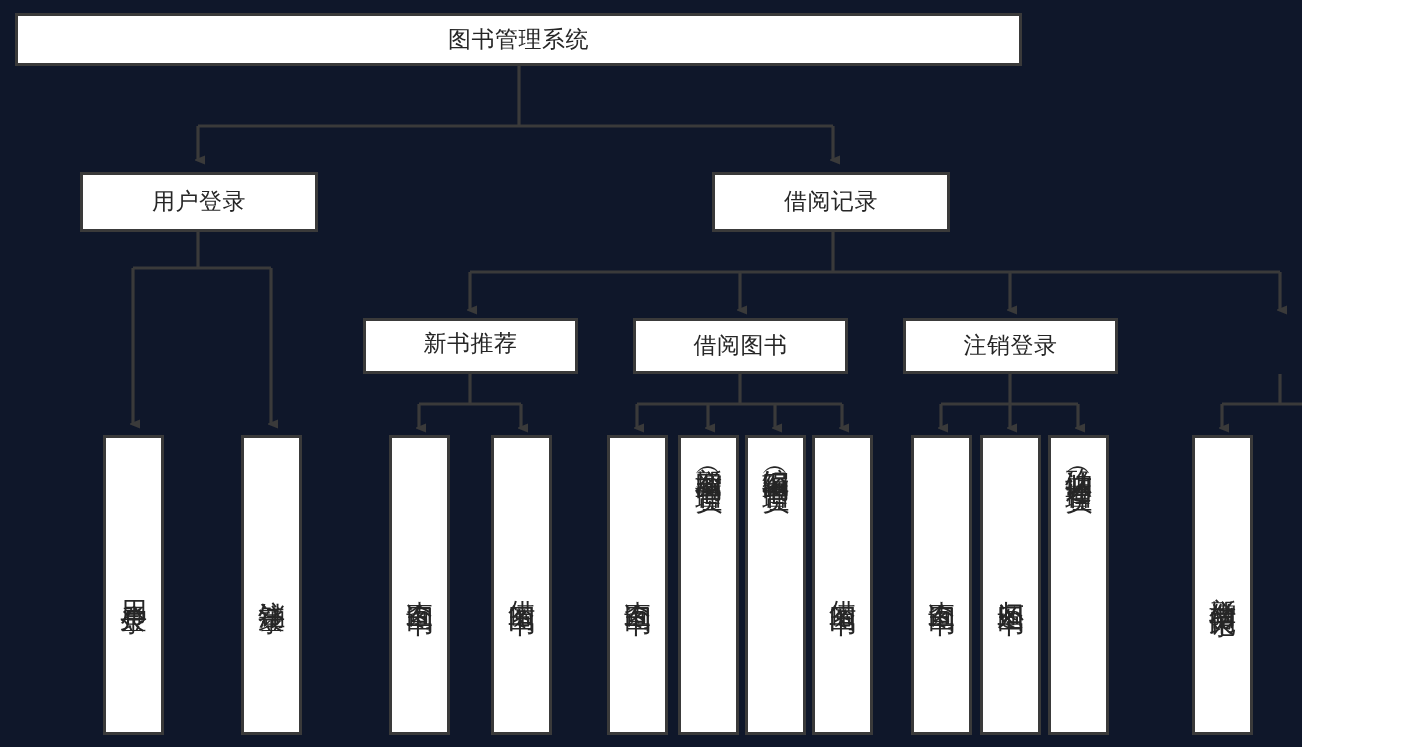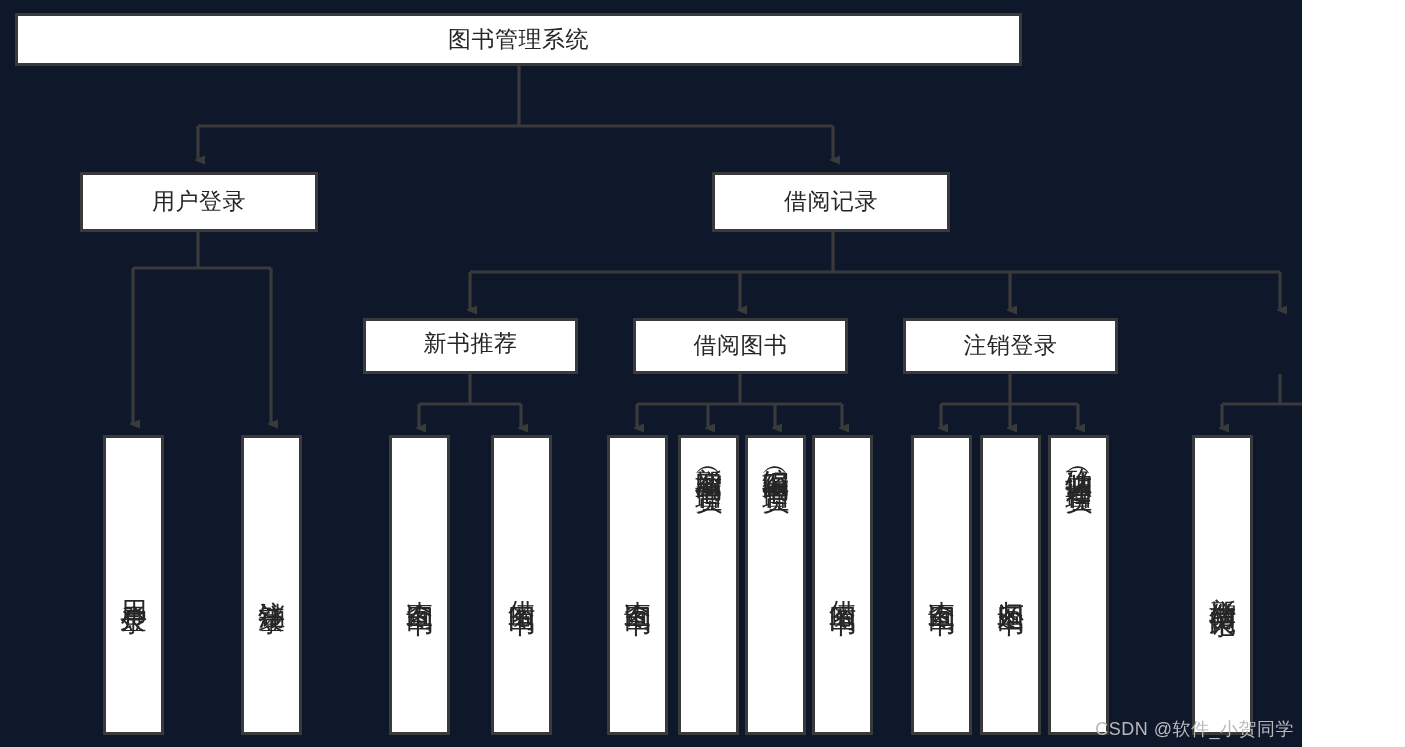--- a/index.html
+++ b/index.html
@@ -189,15 +189,14 @@
     <span class="label">确认归还（管理员）</span>
   </div>
 
   <div class="node vertical center-v" style="left:1192px; top:435px; width:61px; height:300px;">
     <span class="label">新增借阅记录</span>
   </div>
   <div class="node vertical center-v" style="left:1310px; top:435px; width:61px; height:300px;">
     <span class="label">查询借阅记录</span>
   </div>
 
-  <div class="watermark">CSDN @软件_小贺同学</div>
 
 </div>
 
 </body></html>

